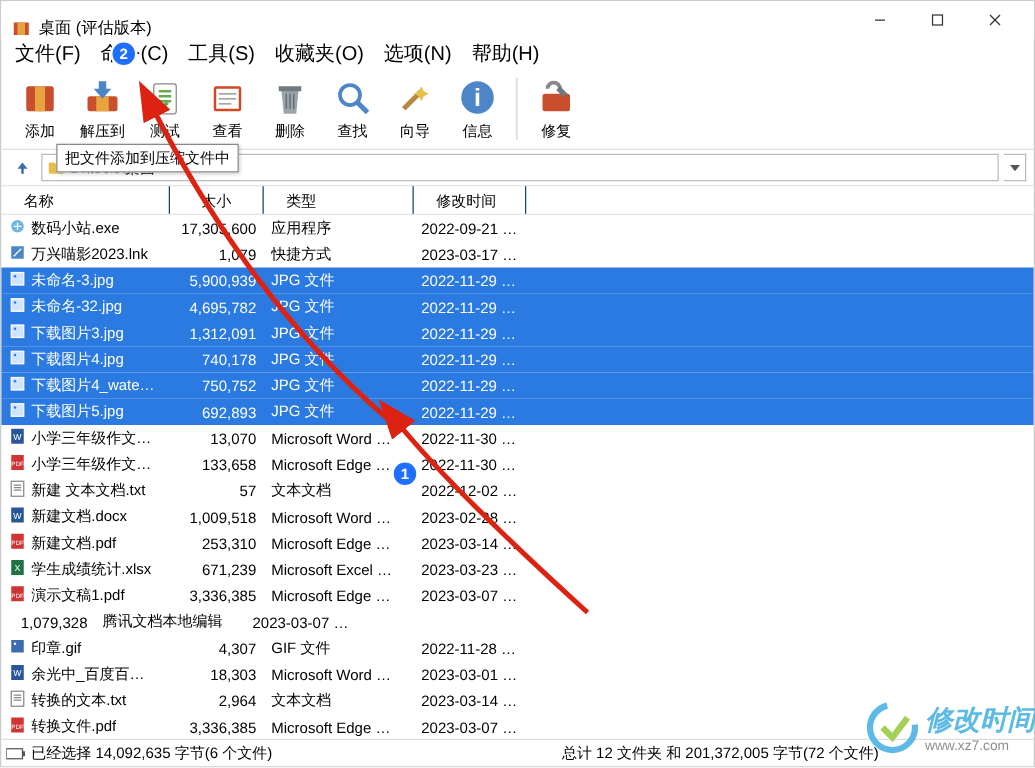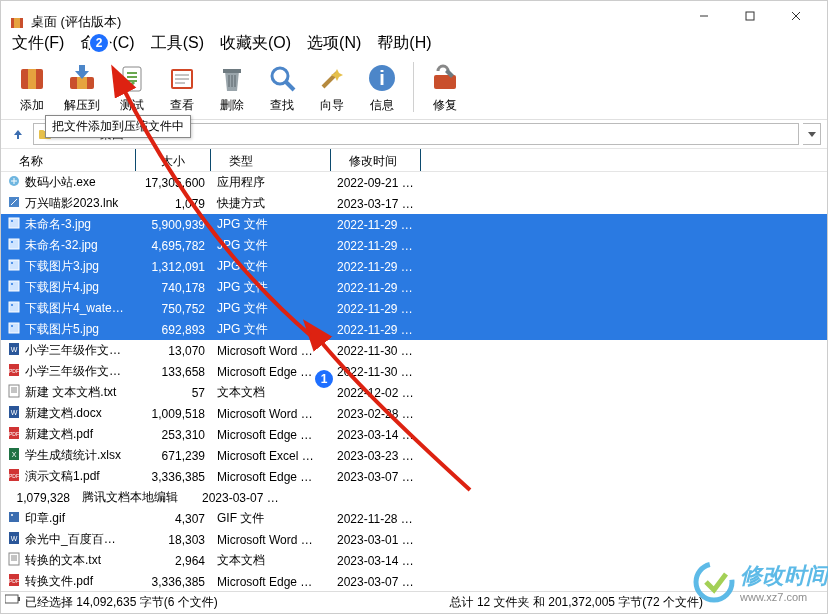--- a/index.html
+++ b/index.html
@@ -64,21 +64,21 @@
 .row.selected { background: #2a7ae2; color: #ffffff; }
 .cell { padding: 2px 6px; overflow: hidden; white-space: nowrap; text-overflow: ellipsis; }
 .cell-name { width: 135px; display: flex; align-items: flex-start; gap: 4px; }
 .cell-size { width: 75px; text-align: right; }
 .cell-type { width: 120px; }
 .cell-date { width: 90px; }
 .file-icon { width: 14px; height: 14px; flex-shrink: 0; display: inline-flex; align-items: center; justify-content: center; }
 
 
 .statusbar { height: 22px; border-top: 1px solid #ddd; display: flex; align-items: center; font-size: 12px; padding: 0 4px; gap: 4px; }
-.status-left { display: flex; gap: 4px; }
+.status-left { display: flex; align-items: center; gap: 4px; }
 .status-right { margin-left: auto; margin-right: 120px; }
 
 
 .watermark { position: absolute; right: 0; bottom: 10px; display: flex; align-items: center; gap: 4px; opacity: .95; z-index: 40; }
 .watermark-text { font-size: 22px; font-style: italic; font-weight: bold; color: #55b7e6; }
 .watermark-sub { font-size: 11px; color: #888; }
 
 
 .arrow-svg { position: absolute; top: 0; left: 0; width: 828px; height: 614px; pointer-events: none; z-index: 25; }
 </style>

